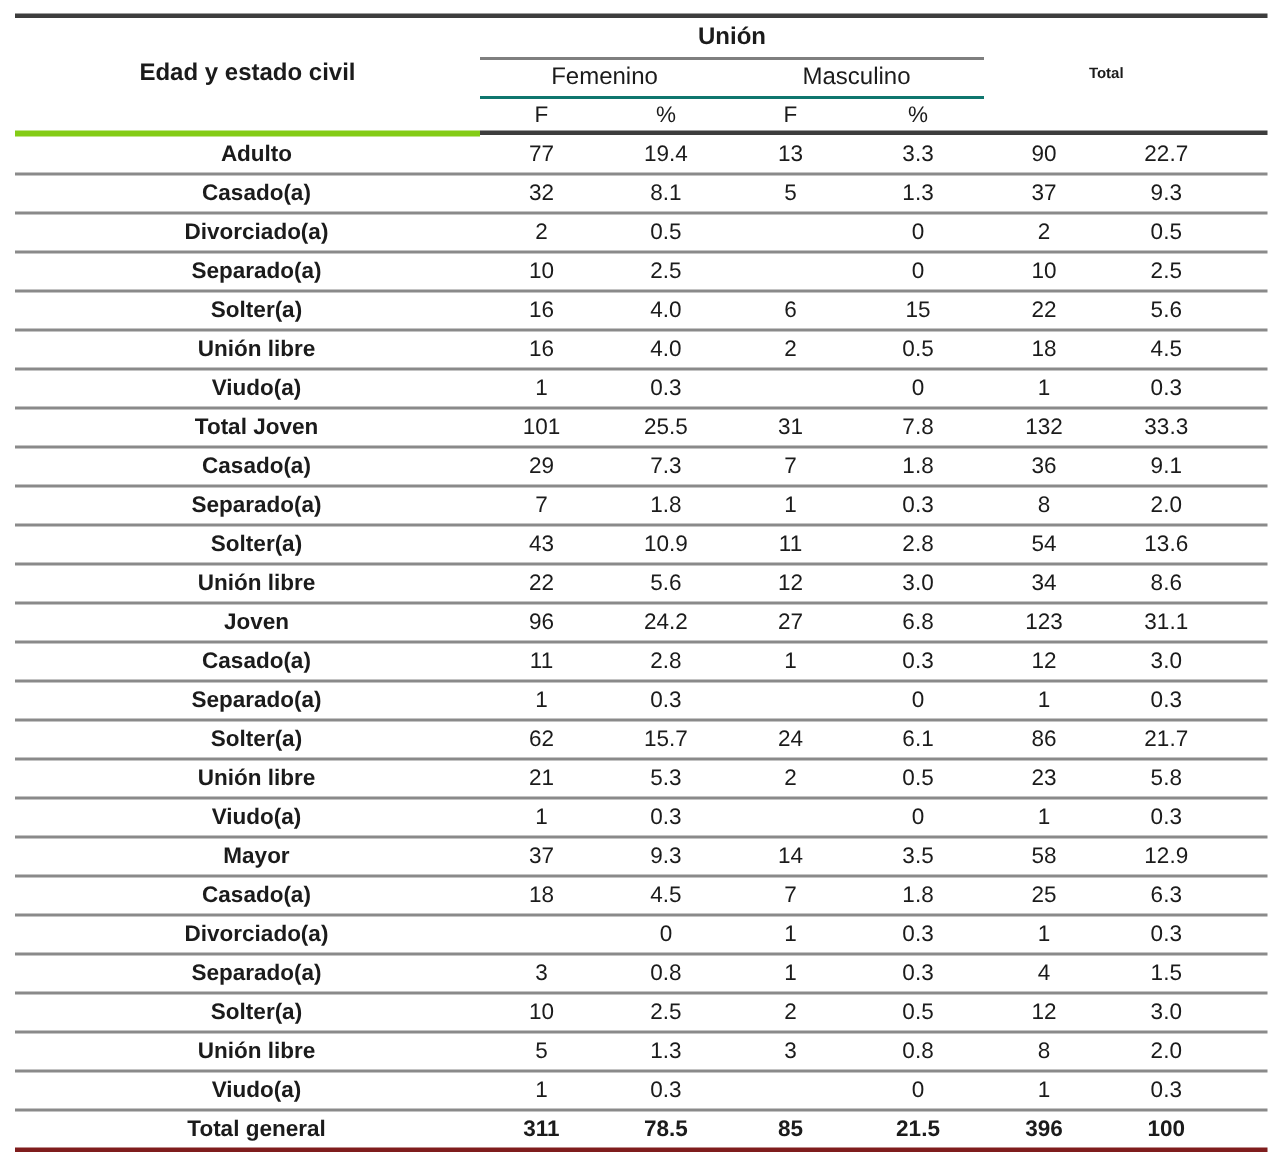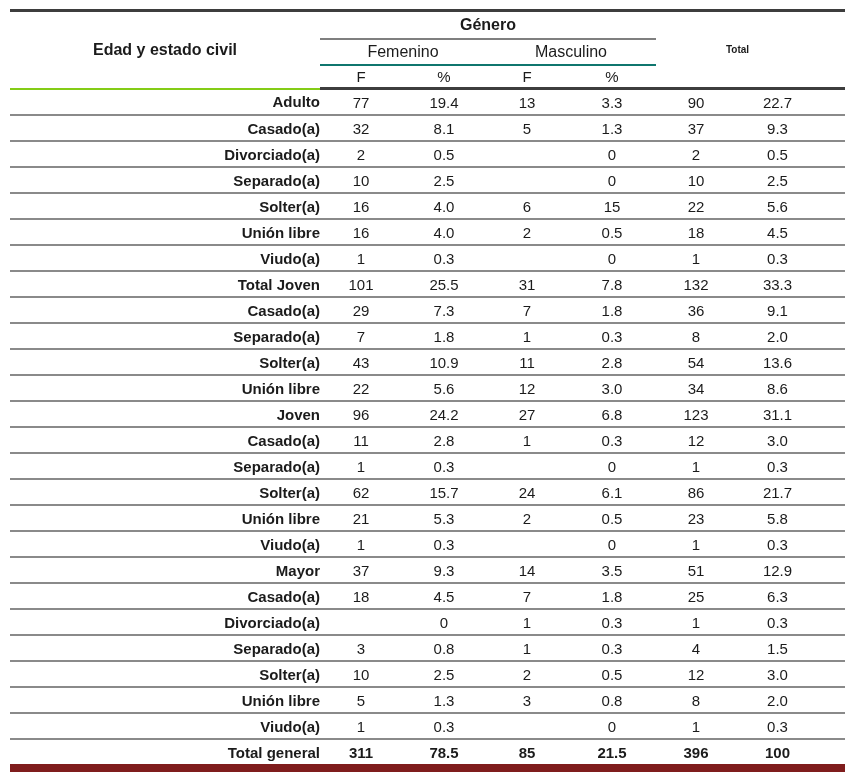--- a/index.html
+++ b/index.html
@@ -30,21 +30,21 @@
     line-height: 1.0;
     overflow: hidden;
     white-space: nowrap;
   }
   
   thead th { font-weight: normal; }
   th.corner-head {
     font-weight: bold;
     font-size: 16px;
     text-align: center;
-    border-bottom: 2px solid #84cc16;
+    border-bottom: 4px solid #84cc16;
   }
   th.total-head {
     font-weight: bold;
     font-size: 10px;
     text-align: center;
     padding-right: 26px;
     border-bottom: 3px solid #3d3d3d;
   }
   th.genero-head {
     font-weight: bold;
@@ -64,50 +64,50 @@
     text-align: center;
     height: 21px;
     border-bottom: 3px solid #3d3d3d;
   }
   
   tbody td {
     height: 24px;
     border-bottom: 2px solid #8a8a8a;
   }
   tbody td.lbl {
-    text-align: right;
+    text-align: center;
     padding-left: 12px;
     font-weight: bold;
   }
   tbody td.num { text-align: center; }
   tbody td.total-pct { font-weight: normal; }
   tbody td.last-col { padding-right: 26px; }
   tbody tr.total-row td {
     font-weight: bold;
-    border-bottom: 8px solid #7f1d1d;
+    border-bottom: 3px solid #7f1d1d;
   }
 </style>
 </head>
 <body>
 
 <div class="table-wrap">
   <table>
     <colgroup>
       <col style="width:310px">
       <col style="width:82px">
       <col style="width:84px">
       <col style="width:82px">
       <col style="width:88px">
       <col style="width:80px">
       <col style="width:109px">
     </colgroup>
     <thead>
       <tr>
         <th class="corner-head" rowspan="3">Edad y estado civil</th>
-        <th class="genero-head" colspan="4">Género</th>
+        <th class="genero-head" colspan="4">Unión</th>
         <th class="total-head" rowspan="3" colspan="2">Total</th>
       </tr>
       <tr>
         <th class="subgroup-head" colspan="2">Femenino</th>
         <th class="subgroup-head" colspan="2">Masculino</th>
       </tr>
       <tr>
         <th class="measure-head">F</th>
         <th class="measure-head">%</th>
         <th class="measure-head">F</th>
@@ -276,21 +276,21 @@
           <td class="num">0</td>
           <td class="num">1</td>
           <td class="num total-pct last-col">0.3</td>
         </tr>
         <tr>
           <td class="lbl">Mayor</td>
           <td class="num">37</td>
           <td class="num">9.3</td>
           <td class="num">14</td>
           <td class="num">3.5</td>
-          <td class="num">51</td>
+          <td class="num">58</td>
           <td class="num total-pct last-col">12.9</td>
         </tr>
         <tr>
           <td class="lbl">Casado(a)</td>
           <td class="num">18</td>
           <td class="num">4.5</td>
           <td class="num">7</td>
           <td class="num">1.8</td>
           <td class="num">25</td>
           <td class="num total-pct last-col">6.3</td>

